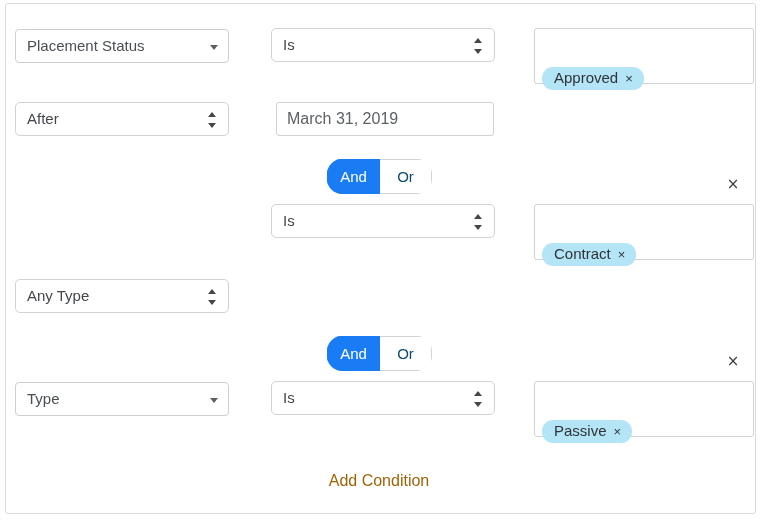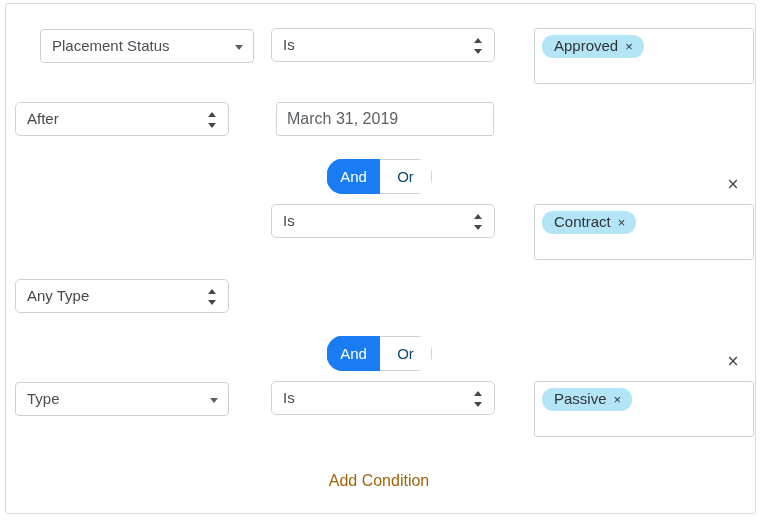--- a/index.html
+++ b/index.html
@@ -116,20 +116,21 @@
   }
   .tag-pill {
     display: inline-block;
     background: #b3e5f7;
     border-radius: 11px;
     color: #2f3337;
     font-size: 15px;
     line-height: 22px;
     padding: 0 11px 0 12px;
     white-space: nowrap;
+    margin-top: 32px;
   }
   .tag-pill .tag-x {
     display: inline-block;
     margin-left: 7px;
     font-size: 13px;
     color: #2f3337;
     cursor: pointer;
   }
 
   
@@ -181,21 +182,21 @@
     font-size: 16px;
     line-height: 20px;
     cursor: pointer;
   }
 </style>
 </head>
 <body>
 
 <div id="builder-card">
 
-  <div class="abs field-select" style="left:9px; top:25px;margin-left:25px;">
+  <div class="abs field-select" style="left:9px; top:25px;">
     <span>Placement Status</span>
     <span class="caret"></span>
   </div>
 
   <div class="abs nat-select" style="left:265px; top:24px; width:224px;">
     <span>Is</span>
     <span class="spin">
       <i class="up"></i>
         <i class="down"></i>
     </span>

